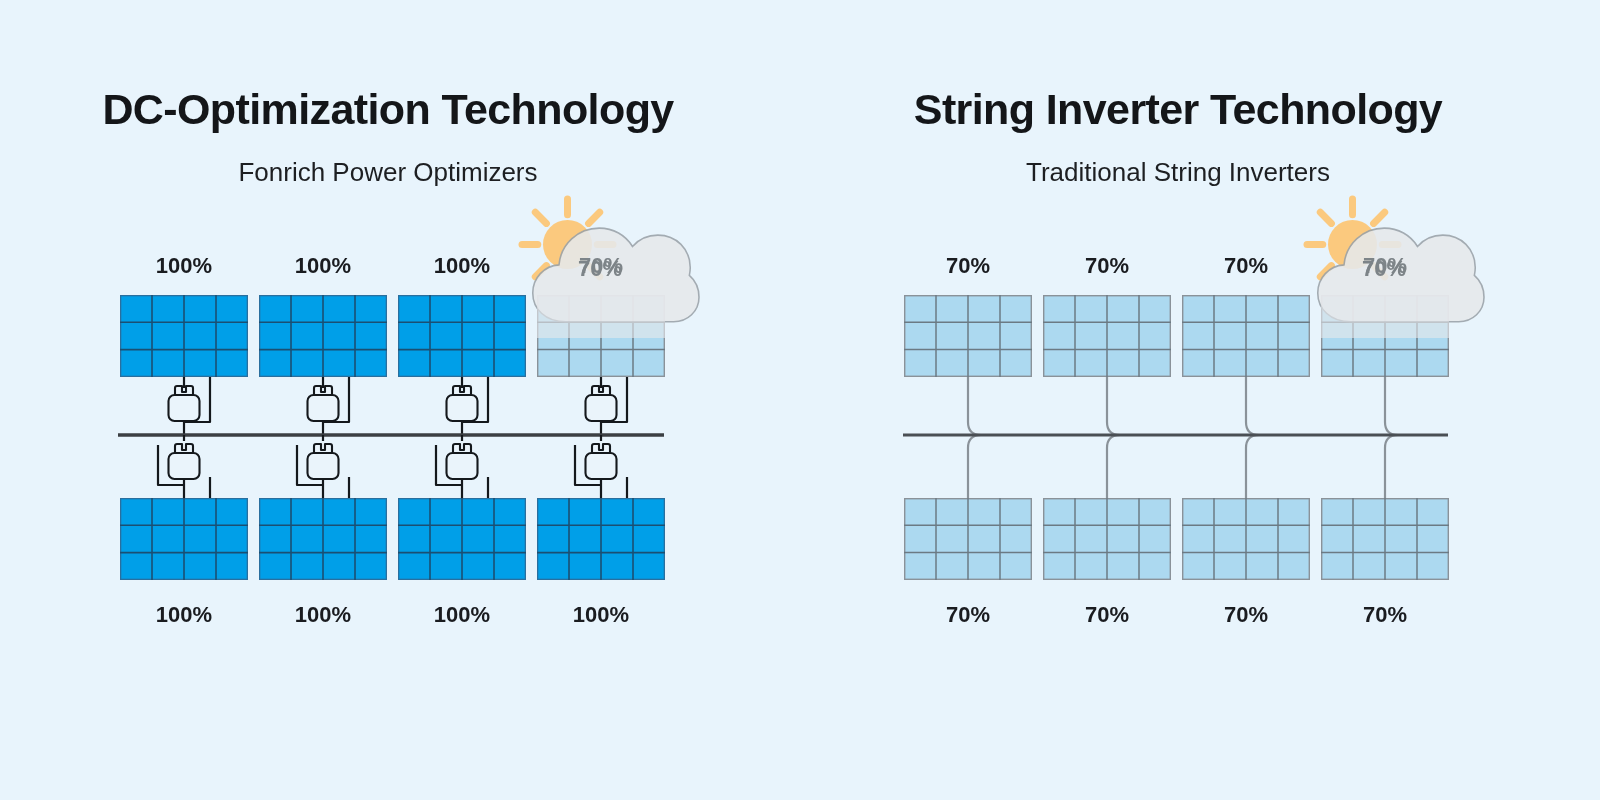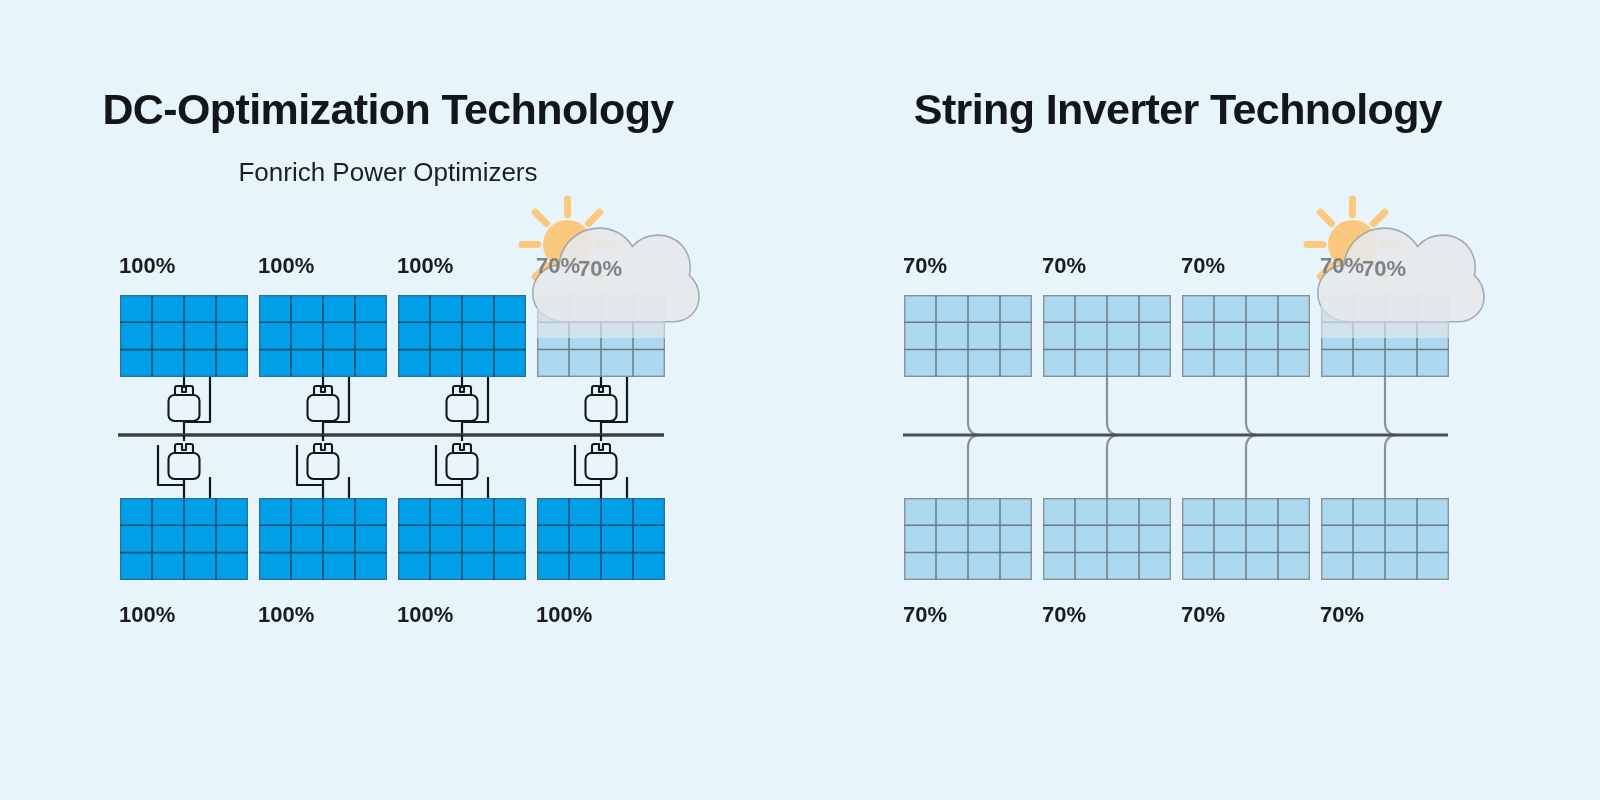--- a/index.html
+++ b/index.html
@@ -60,21 +60,21 @@
     position: absolute;
     top: 0; left: 0;
     width: 800px;
     height: 800px;
   }
   .pct-label {
     position: absolute;
     font-size: 22px;
     font-weight: 700;
     color: #1a1c20;
-    text-align: left;
+    text-align: center;
     width: 130px;
     white-space: nowrap;
   }
   .pct-label.dim { color: #7d8488; }
 </style>
 </head>
 <body>
 
 <div id="stage">
 
@@ -224,20 +224,21 @@
     <div class="pct-label dim" style="left:536px; top:236px;">70%</div>
 
     <div class="pct-label" style="left:119px; top:585px;">100%</div>
     <div class="pct-label" style="left:258px; top:585px;">100%</div>
     <div class="pct-label" style="left:397px; top:585px;">100%</div>
     <div class="pct-label" style="left:536px; top:585px;">100%</div>
   </div>
 
   <div class="panel-half" id="right-half">
     <div class="section-title">String Inverter Technology</div>
+    <div class="section-subtitle">Traditional String Inverters</div>
 
     <svg class="svg-layer" viewBox="0 0 800 800">
 
       <g>
         <use href="#pnl-shaded" x="104" y="278" width="128" height="82"></use>
         <use href="#pnl-shaded" x="243" y="278" width="128" height="82"></use>
         <use href="#pnl-shaded" x="382" y="278" width="128" height="82"></use>
         <use href="#pnl-shaded" x="521" y="278" width="128" height="82"></use>
       </g>
 

